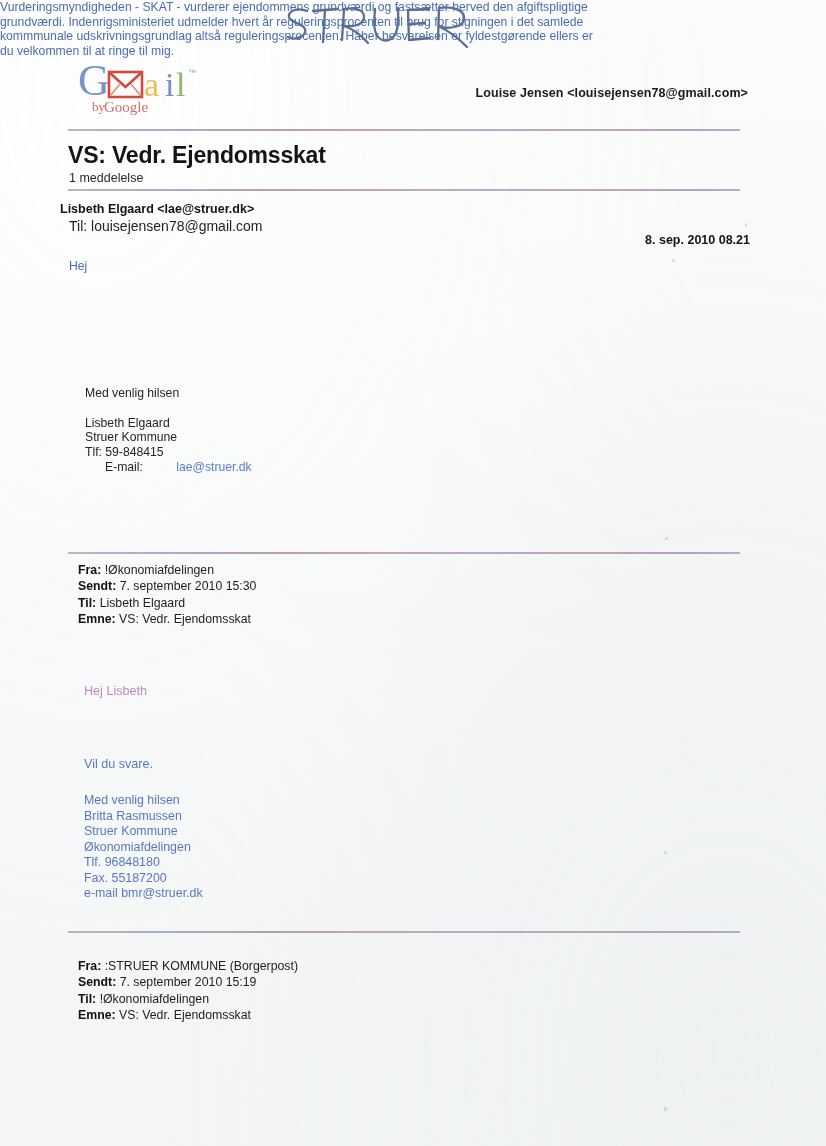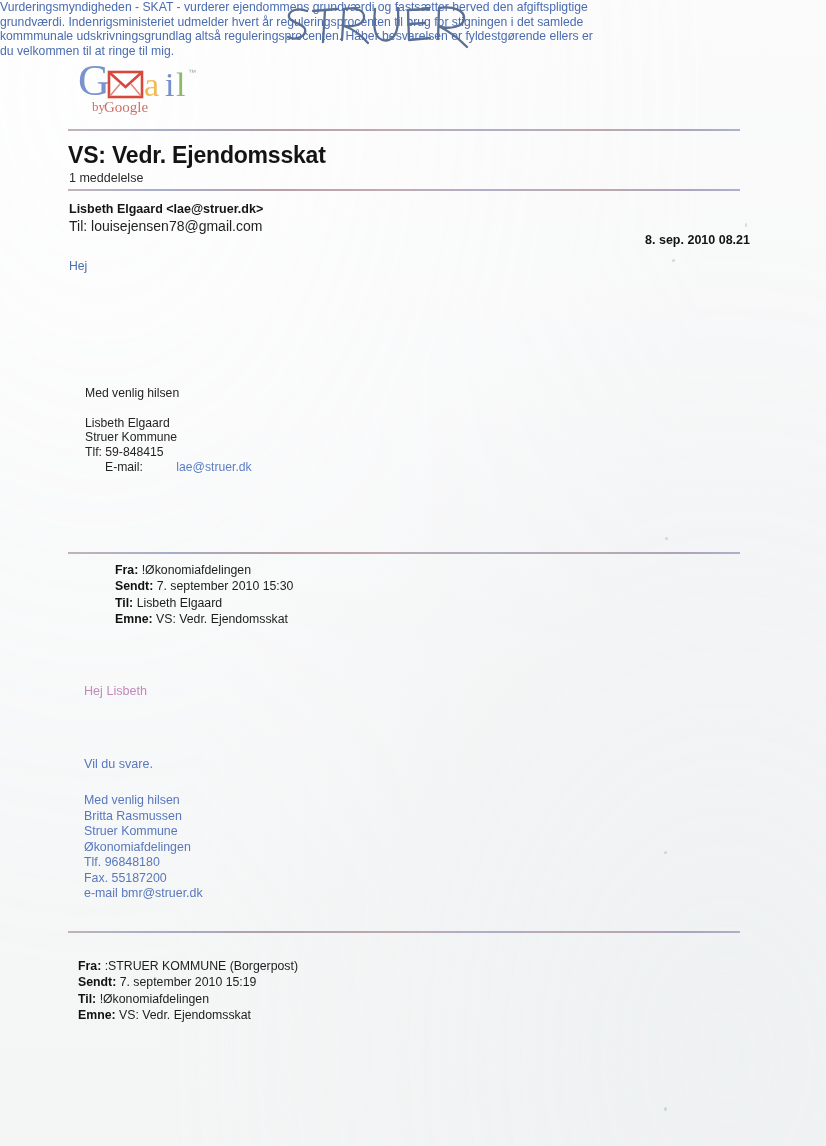--- a/index.html
+++ b/index.html
@@ -103,21 +103,21 @@
     position: absolute;
     left: 69px;
     top: 171px;
     font-size: 12.5px;
     color: #2b2b2b;
   }
 
   
   .from-line {
     position: absolute;
-    left: 69px;
+    left: 60px;
     top: 202px;
     font-size: 12.5px;
     font-weight: bold;
     color: #141414;
   }
   .to-line {
     position: absolute;
     left: 69px;
     top: 218px;
     font-size: 14px;
@@ -164,21 +164,21 @@
 
   
   .quoted-header {
     position: absolute;
     left: 78px;
     font-size: 12.3px;
     line-height: 16.4px;
     color: #1d1d1d;
   }
   .quoted-header .lbl { font-weight: bold; color: #111; }
-  .qh1 { top: 562px; margin-left: 37px; }
+  .qh1 { top: 562px; }
   .qh2 { top: 958px; }
 
   
   .hej-lisbeth {
     position: absolute;
     left: 84px;
     top: 684px;
     font-size: 12.6px;
     color: #c489bc;
   }
@@ -253,20 +253,21 @@
 
       <text x="98" y="37" font-family="Liberation Serif, serif" font-size="34" fill="#84b862" opacity="0.95">l</text>
 
       <text x="110" y="16" font-family="Liberation Sans, sans-serif" font-size="8" fill="#9aa6ad">™</text>
 
       <text x="14" y="52" font-family="Liberation Serif, serif" font-size="13" fill="#c2584f" opacity=".85">by</text>
       <text x="26" y="53" font-family="Liberation Serif, serif" font-size="15" fill="#c2584f" opacity=".85">Google</text>
     </svg>
   </div>
 
+  <div class="account-line">Louise Jensen &lt;louisejensen78@gmail.com&gt;</div>
 
   <div class="rule r1"></div>
   <div class="rule r2"></div>
   <div class="rule r3"></div>
   <div class="rule r4"></div>
 
   <div class="subject">VS: Vedr. Ejendomsskat</div>
   <div class="msg-count">1 meddelelse</div>
 
   <div class="from-line">Lisbeth Elgaard &lt;lae@struer.dk&gt;</div>

